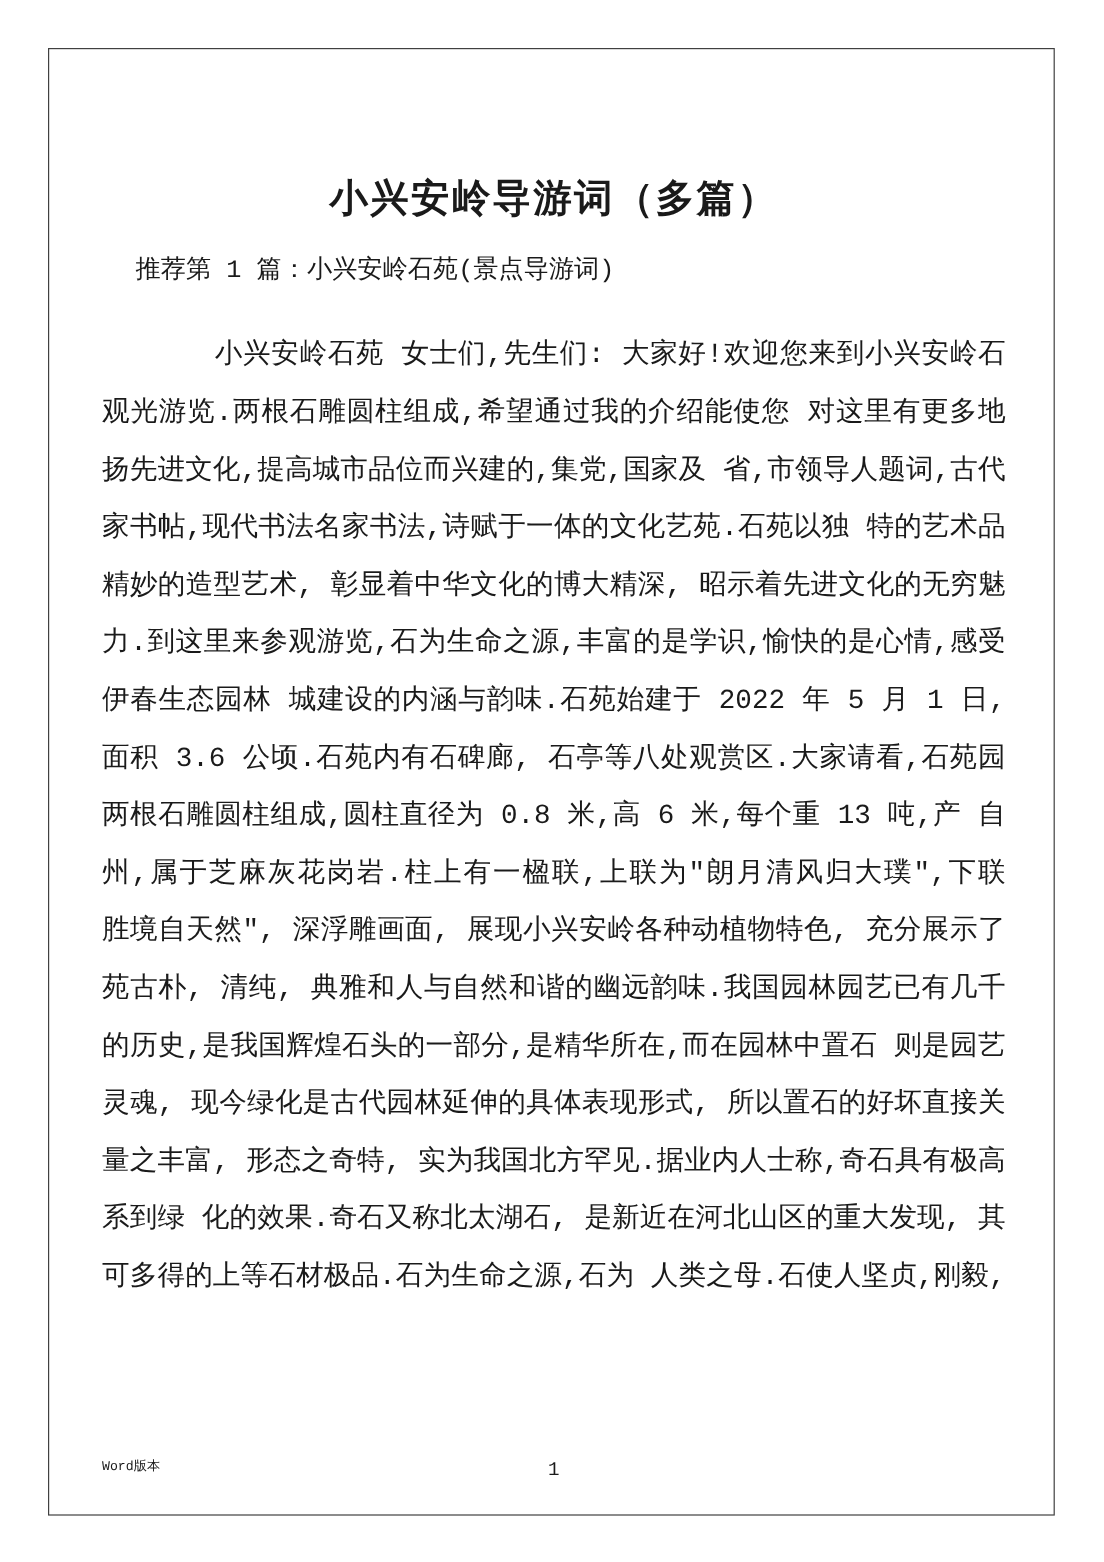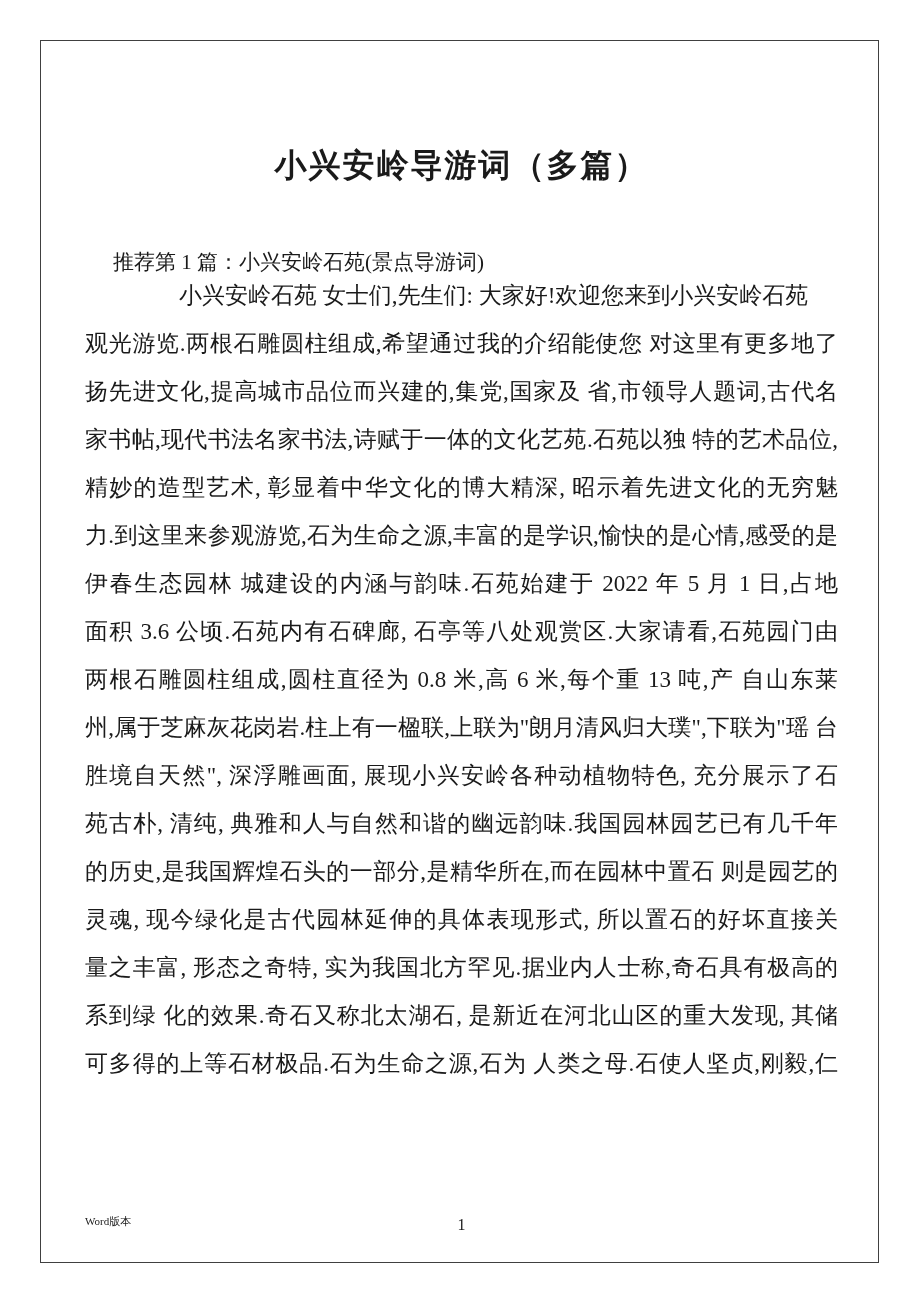--- a/index.html
+++ b/index.html
@@ -1,15 +1,15 @@
 <!DOCTYPE html>
 <html><head>
 <meta charset="utf-8">
 <style>
-  * { margin: 0; padding: 0; box-sizing: border-box; }
+  * { margin: 0; padding: 0; box-sizing: border-box; font-family: Liberation Mono, monospace; }
   html, body { background: #ffffff; }
   body {
     width: 920px;
     height: 1302px;
     position: relative;
     overflow: hidden;
     font-family: "Liberation Serif", "DejaVu Serif", serif;
     color: #1a1a1a;
   }
   .frame {
@@ -33,21 +33,21 @@
     left: 0;
     width: 100%;
     text-align: center;
     font-size: 32px;
     font-weight: bold;
     letter-spacing: 2px;
     white-space: nowrap;
   }
   .intro-line {
     position: absolute;
-    top: 247px;
+    top: 212px;
     left: 0;
     width: 100%;
     font-size: 21px;
     line-height: 30px;
     text-indent: 28px;
   }
   .body-block {
     position: absolute;
     top: 272px;
     left: 0;

